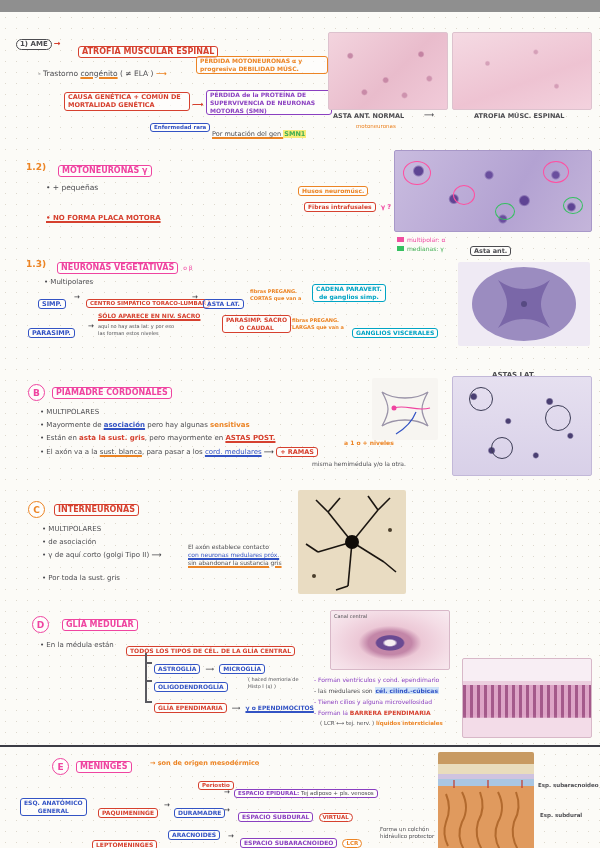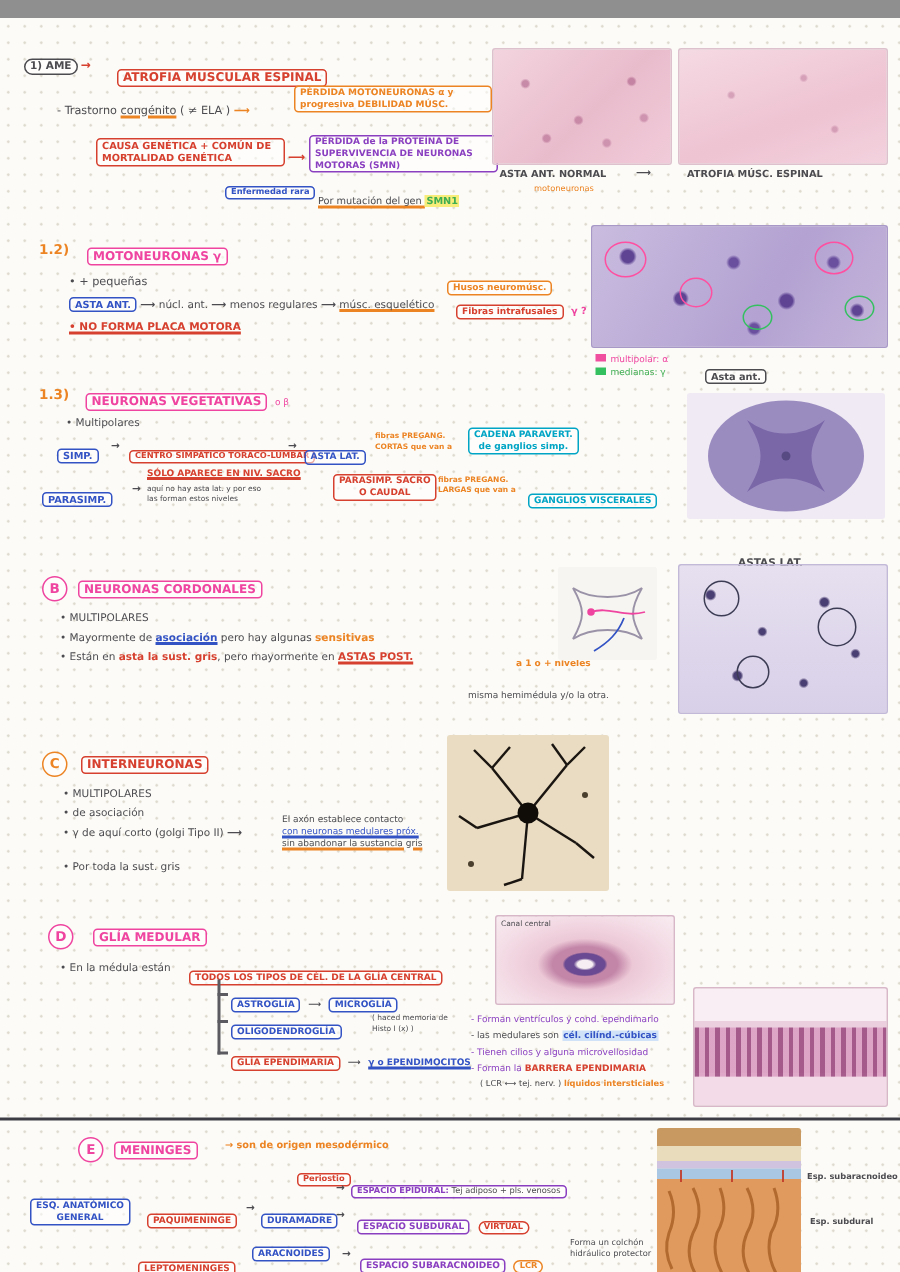--- a/index.html
+++ b/index.html
@@ -111,37 +111,28 @@
   <div class="t w" style="left:206px;top:78px;width:126px">
     <span class="b purple f6">PÉRDIDA de la PROTEÍNA DE SUPERVIVENCIA DE NEURONAS MOTORAS (SMN)</span>
   </div>
   <div class="t f65" style="left:212px;top:118px">
     <span class="uo">Por mutación del gen </span><span class="hl-y b7 green">SMN1</span>
   </div>
   <div class="img he1" style="left:328px;top:20px;width:118px;height:76px"></div>
   <div class="img he2" style="left:452px;top:20px;width:138px;height:76px"></div>
   <div class="t f65 b7 dark" style="left:333px;top:100px">ASTA ANT. NORMAL</div>
   <div class="t f7 b7 dark" style="left:424px;top:99px">⟶</div>
-  <div class="t f65 b7 dark" style="left:458px;top:100px">ATROFIA MÚSC. ESPINAL</div>
+  <div class="t f65 b7 dark" style="left:474px;top:100px">ATROFIA MÚSC. ESPINAL</div>
   <div class="t f55 orange" style="left:356px;top:111px">motoneuronas</div>
 
   <div class="t f9 b7 orange" style="left:26px;top:150px">1.2)</div>
   <div class="t" style="left:58px;top:146px">
     <span class="b pink f8">MOTONEURONAS γ</span>
   </div>
   <div class="t f75" style="left:46px;top:171px">• + pequeñas</div>
-  <div class="t f7" style="left:46px;top:186px">
-    <span class="b blue f65">ASTA ANT.</span>
-    <span class="b7">⟶</span>
-    <span>núcl. ant.</span>
-    <span class="b7">⟶</span>
-    <span>menos regulares</span>
-    <span class="b7">⟶</span>
-    <span class="uo">músc. esquelético</span>
-  </div>
   <div class="t" style="left:298px;top:166px">
     <span class="b orange f6">Husos neuromúsc.</span>
   </div>
   <div class="t" style="left:304px;top:182px">
     <span class="b red f6">Fibras intrafusales</span>
     <span class="pink f65 b7">γ ?</span>
   </div>
   <div class="t f7 b7 red ur" style="left:46px;top:202px">• NO FORMA PLACA MOTORA</div>
   <div class="img nissl" style="left:394px;top:138px;width:196px;height:80px">
     <i class="ann pk" style="left:8px;top:10px;width:26px;height:22px"></i>
@@ -209,28 +200,33 @@
   <svg class="img" style="left:458px;top:250px" width="132" height="84" viewBox="0 0 132 84">
     <rect width="132" height="84" fill="#efeaf4"></rect>
     <ellipse cx="66" cy="42" rx="52" ry="37" fill="#9b8cc0"></ellipse>
     <path d="M40 18 C56 30 76 30 92 18 C80 38 80 46 92 66 C76 54 56 54 40 66 C52 46 52 38 40 18 Z" fill="#7a67a8"></path>
     <circle cx="66" cy="42" r="3" fill="#574a82"></circle>
   </svg>
   <div class="t f7 b7 dark" style="left:492px;top:359px">ASTAS LAT.</div>
 
   <div class="circ pink" style="left:28px;top:372px">B</div>
   <div class="t" style="left:52px;top:368px">
-    <span class="b pink f8">NEURONAS CORDONALES</span>
+    <span class="b pink f8">PIAMADRE CORDONALES</span>
   </div>
   <div class="t f7" style="left:40px;top:396px">• MULTIPOLARES</div>
   <div class="t f7" style="left:40px;top:409px">
     <span>• Mayormente de </span><span class="blue ub b7">asociación</span><span> pero hay algunas </span><span class="orange b7">sensitivas</span>
   </div>
   <div class="t f7" style="left:40px;top:422px">
     <span>• Están en </span><span class="red b7">asta la sust. gris</span><span>, pero mayormente en </span><span class="red b7 ur">ASTAS POST.</span>
+  </div>
+  <div class="t f7" style="left:40px;top:435px">
+    <span>• El axón va a la </span><span class="uo">sust. blanca</span><span>, para pasar a los </span><span class="blue ub">cord. medulares</span>
+    <span class="b7">⟶</span>
+    <span class="b red f65">+ RAMAS</span>
   </div>
   <div class="t f6 orange b7" style="left:344px;top:427px">a 1 o + niveles</div>
   <div class="t f6 dark" style="left:312px;top:448px">misma hemimédula y/o la otra.</div>
 
   <svg class="img" style="left:372px;top:366px" width="66" height="62" viewBox="0 0 66 62">
     <rect width="66" height="62" fill="#f7f5f1"></rect>
     <path d="M10 14 C22 22 44 22 56 14 C48 28 48 34 56 48 C44 40 22 40 10 48 C18 34 18 28 10 14 Z" fill="none" stroke="#9a93a8" stroke-width="1.3"></path>
     <circle cx="22" cy="30" r="2.5" fill="#ef44a0"></circle>
     <path d="M22 30 C34 26 44 34 58 30" fill="none" stroke="#ef44a0" stroke-width="1.2"></path>
     <path d="M44 34 C40 44 34 50 24 56" fill="none" stroke="#3353c4" stroke-width="1.2"></path>

